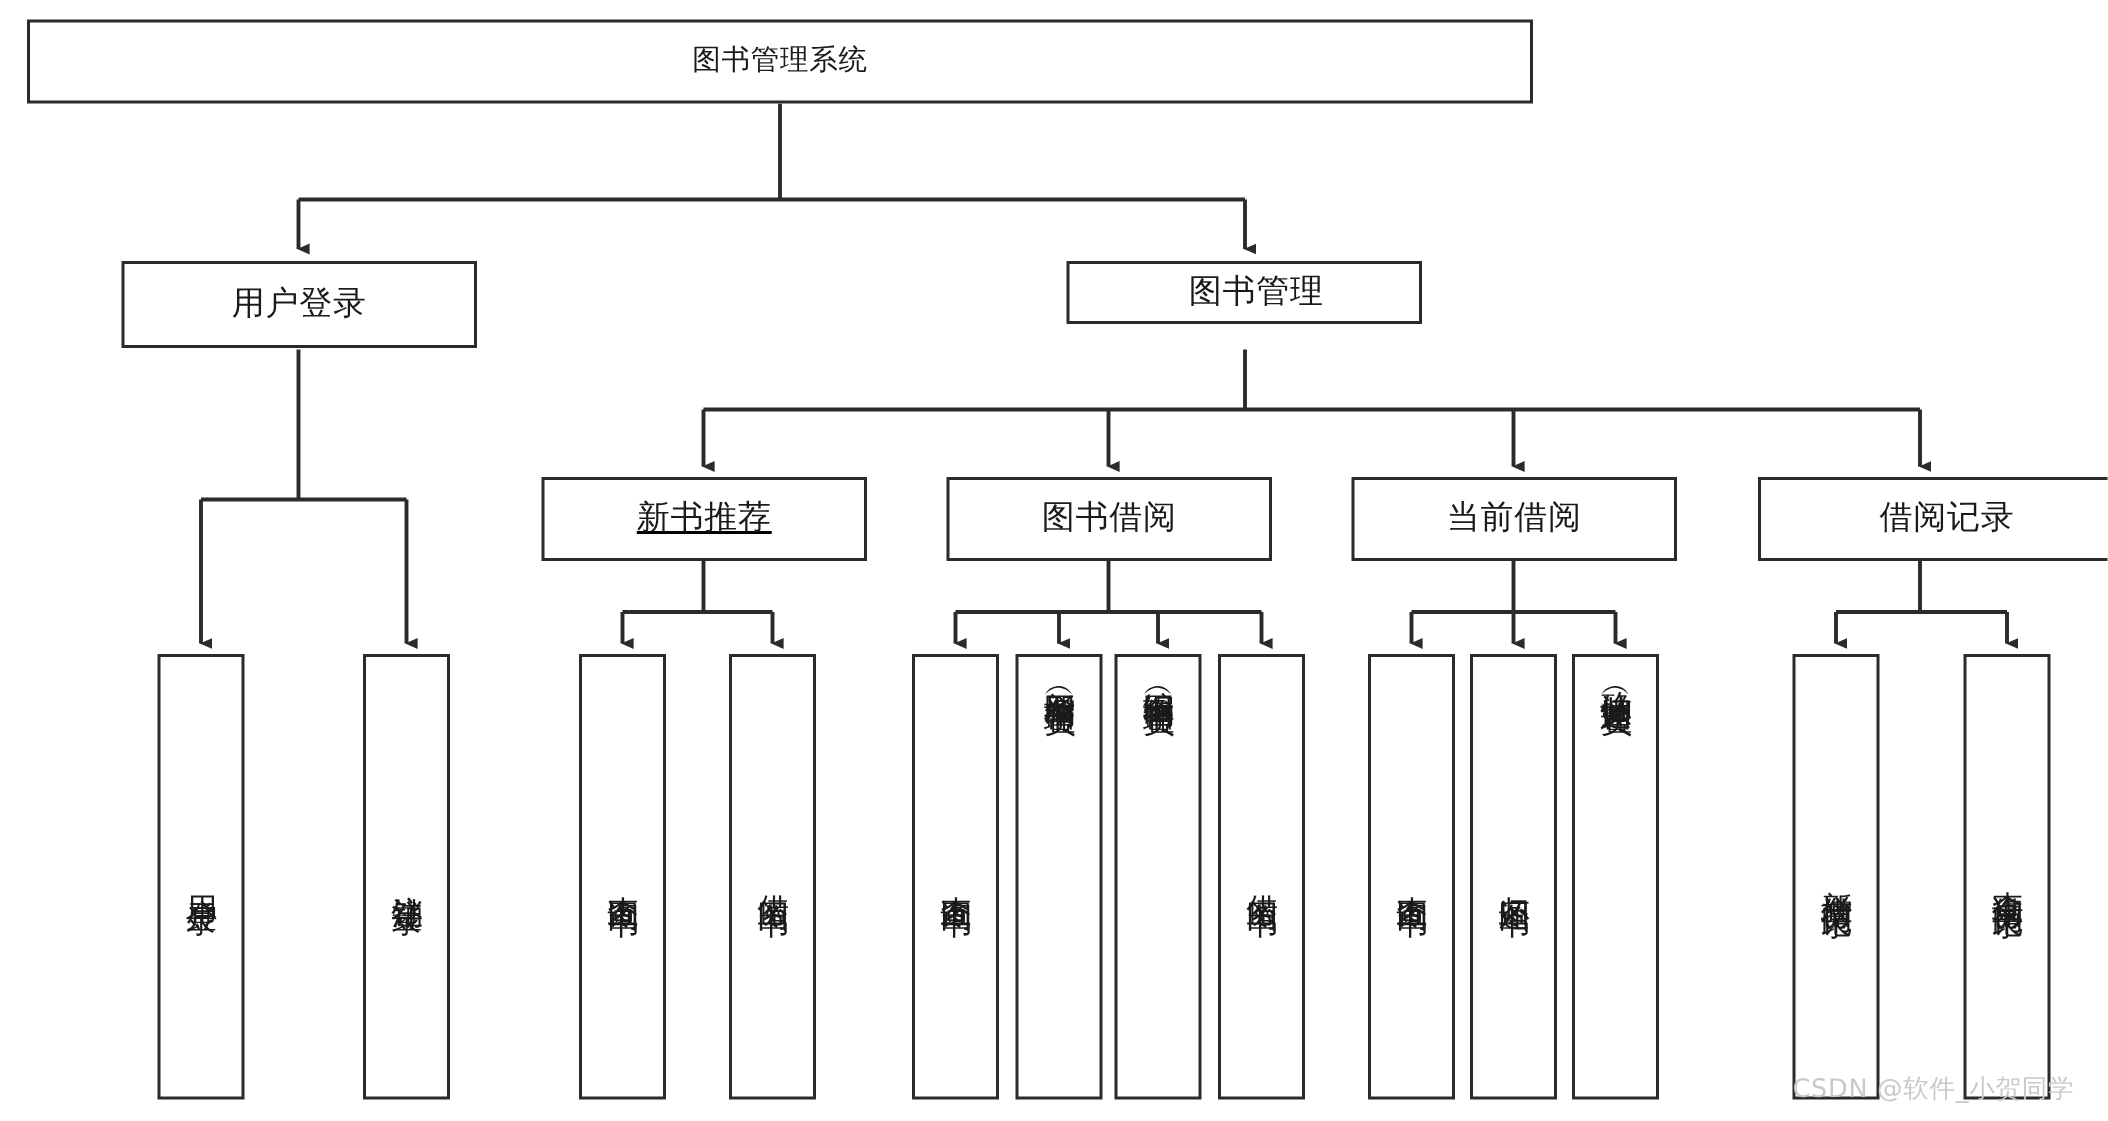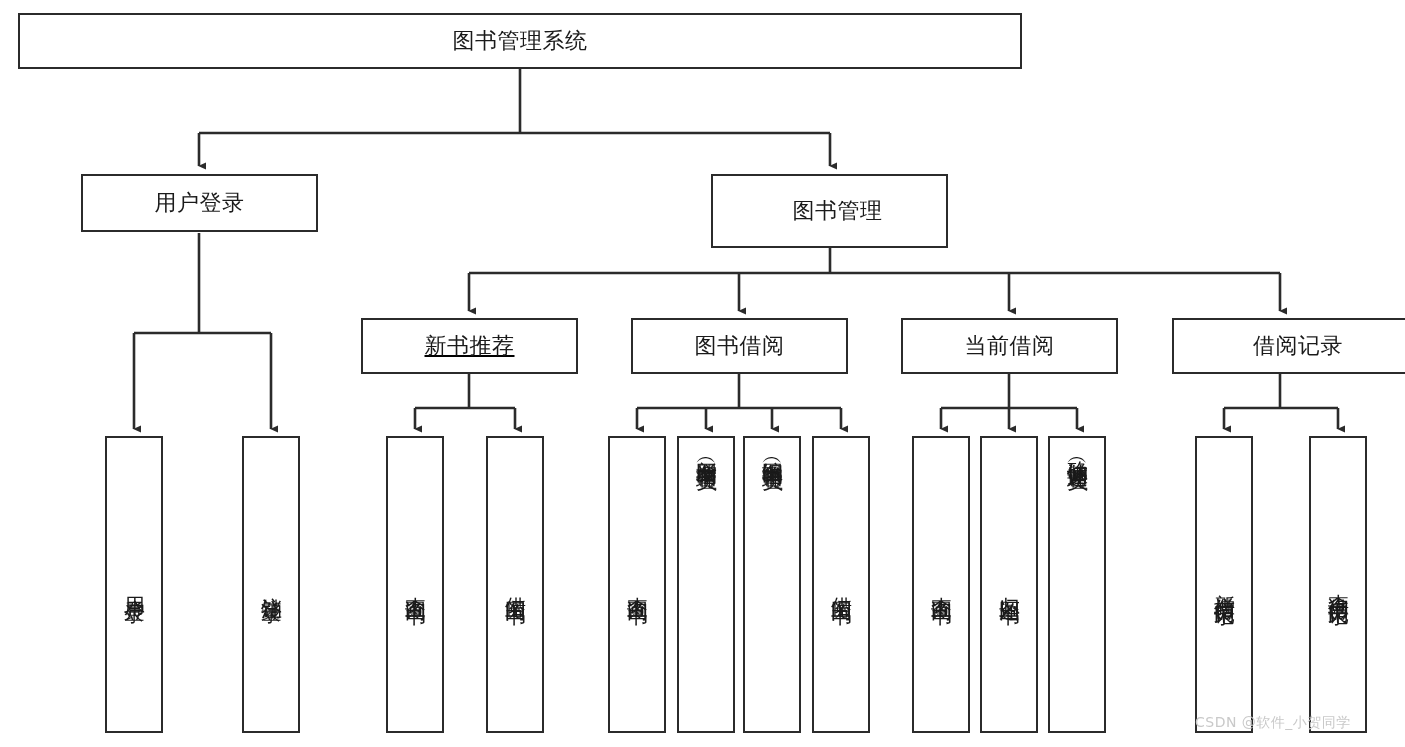--- a/index.html
+++ b/index.html
@@ -42,41 +42,41 @@
     line-height: 1.12;
     text-align: center;
     white-space: nowrap;
   }
   .node.horizontal .node-label {
     writing-mode: horizontal-tb;
     font-size: 22px;
     letter-spacing: 0.5px;
   }
   .node.root .node-label {
-    font-size: 22px;
+    font-size: 19px;
   }
   .node.vertical {
     align-items: flex-start;
     padding-top: 6px;
   }
   .node.vertical .node-label {
     writing-mode: vertical-rl;
     text-orientation: upright;
     font-size: 21px;
     letter-spacing: 2.5px;
     line-height: 1;
   }
   .node.vertical.tall-text .node-label {
     letter-spacing: 1.5px;
   }
   .watermark {
     position: absolute;
     left: 1195px;
     top: 714px;
-    font-size: 14px;
+    font-size: 17px;
     color: #c9c9c9;
     letter-spacing: 0.5px;
     white-space: nowrap;
     font-family: "DejaVu Sans", "Liberation Sans", sans-serif;
   }
 </style>
 </head>
 <body>
 
 <div id="diagram-root">
@@ -131,21 +131,21 @@
     </g>
   </svg>
 
   <div class="node horizontal root" style="left:18px; top:13px; width:1004px; height:56px;">
     <span class="node-label">图书管理系统</span>
   </div>
 
   <div class="node horizontal" style="left:81px; top:174px; width:237px; height:58px;">
     <span class="node-label">用户登录</span>
   </div>
-  <div class="node horizontal" style="left:711px; top:174px; width:237px; height:74px;padding-left:16px;">
+  <div class="node horizontal" style="left:711px; top:174px; width:237px; height:42px;padding-left:16px;">
     <span class="node-label">图书管理</span>
   </div>
 
   <div class="node horizontal" style="left:361px; top:318px; width:217px; height:56px;text-decoration:underline;">
     <span class="node-label">新书推荐</span>
   </div>
   <div class="node horizontal" style="left:631px; top:318px; width:217px; height:56px;">
     <span class="node-label">图书借阅</span>
   </div>
   <div class="node horizontal" style="left:901px; top:318px; width:217px; height:56px;">

